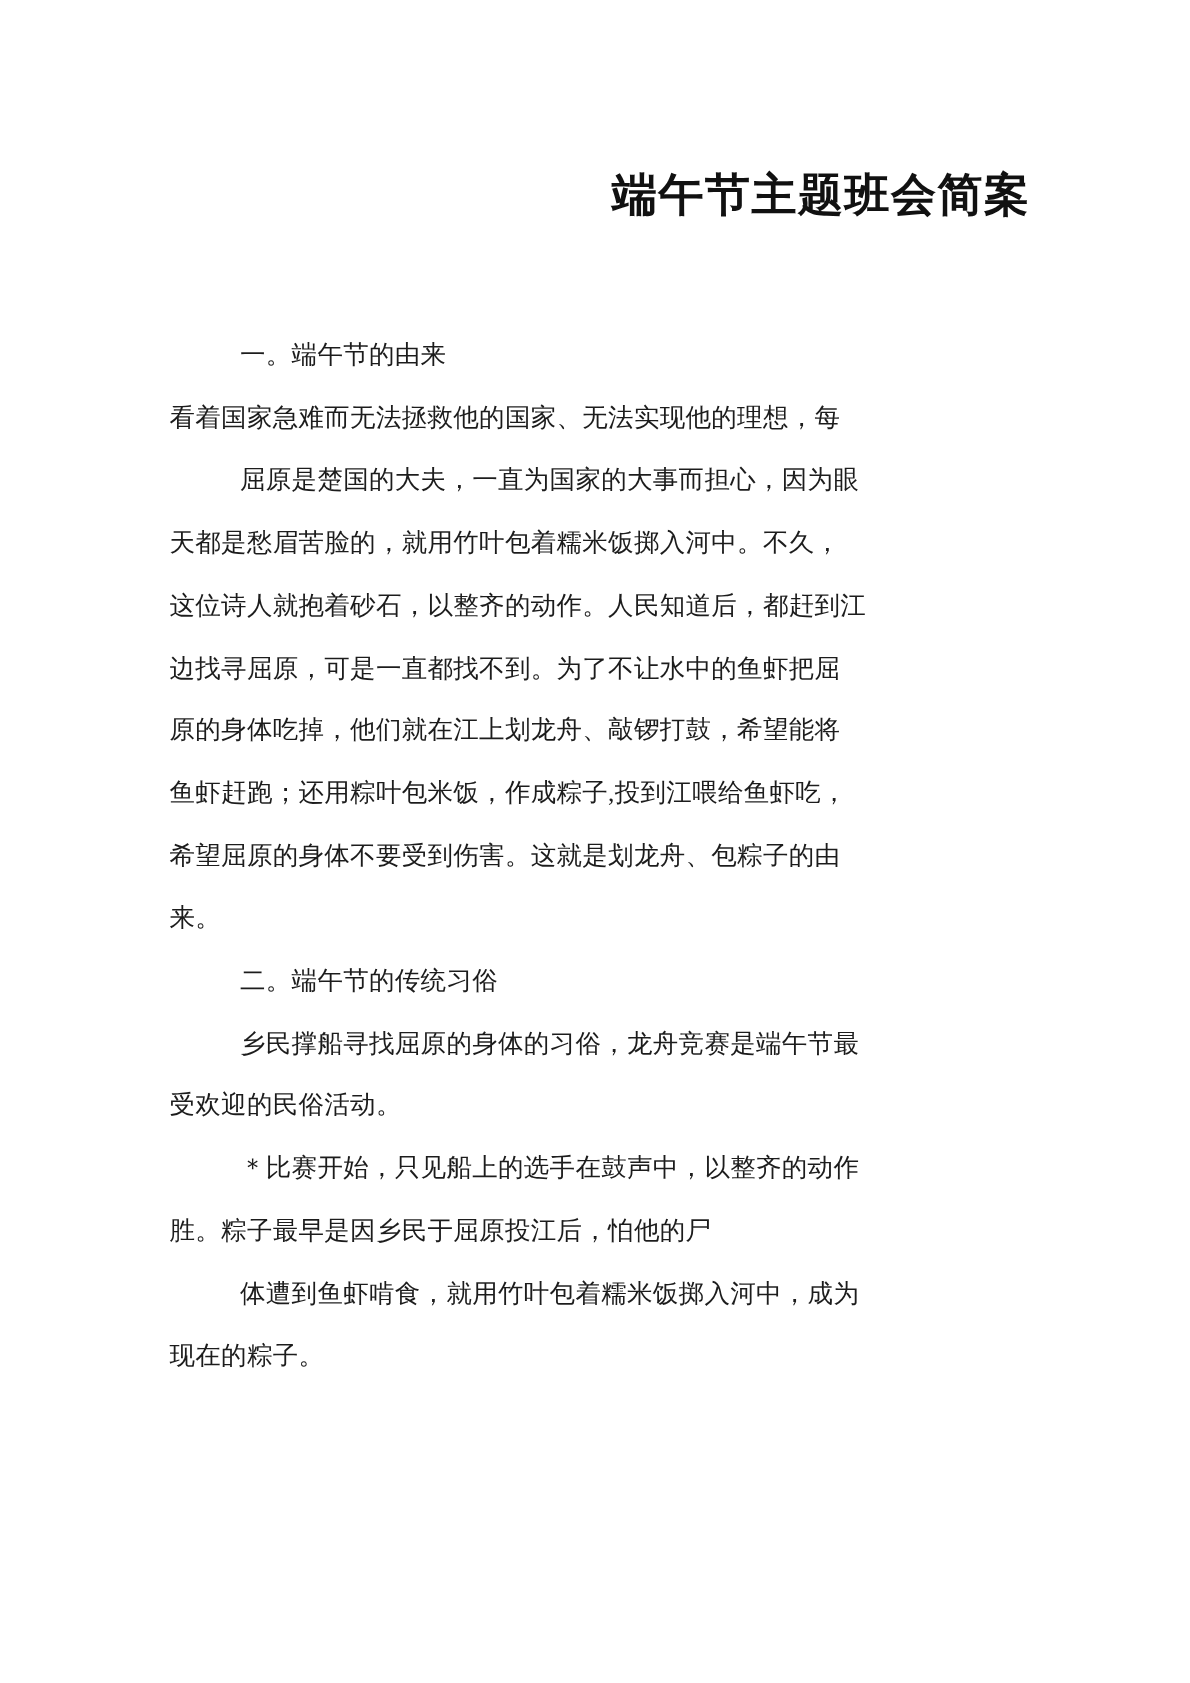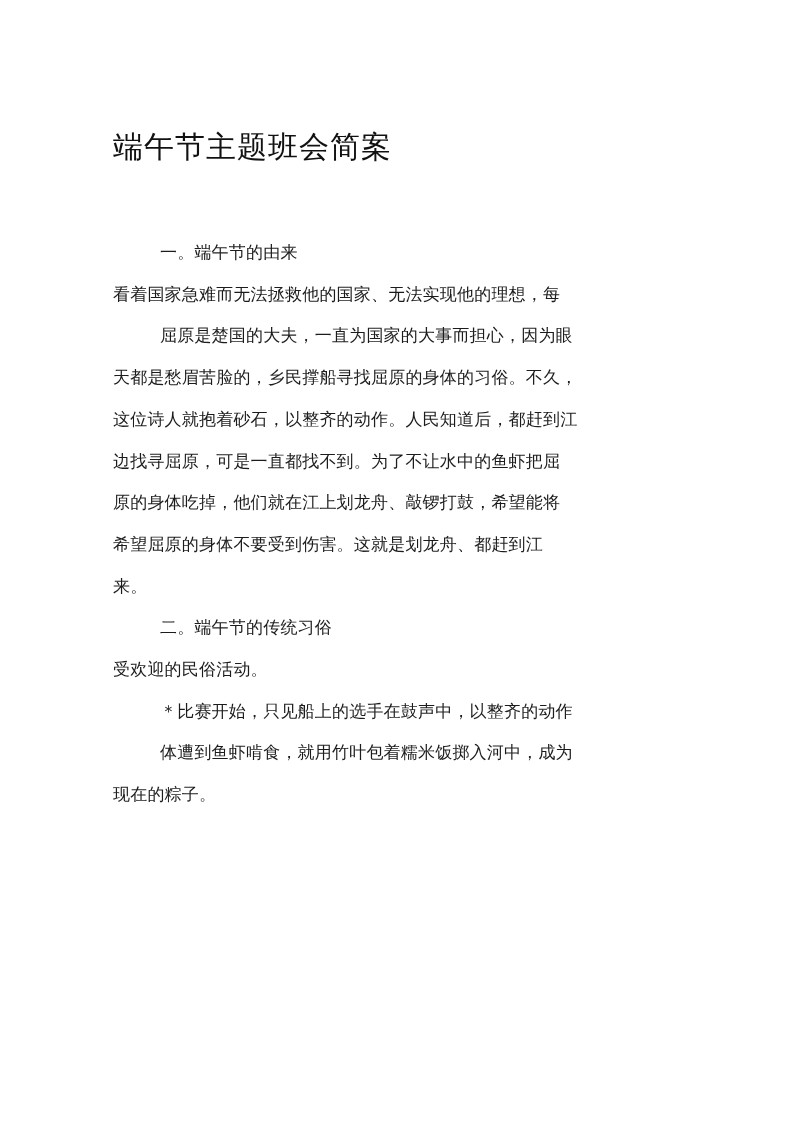--- a/index.html
+++ b/index.html
@@ -12,25 +12,25 @@
     width: 793px;
     height: 1122px;
     background: #ffffff;
     box-sizing: border-box;
     padding: 108px 106px 0 113px;
     overflow: hidden;
     font-family: "Liberation Serif", "DejaVu Serif", serif;
     color: #1c1c1c;
   }
   .doc-title {
-    margin: 16px 0 62px 0;
+    margin: 0 0 62px 0;
     font-size: 30px;
     line-height: 46px;
-    font-weight: 400;
-    text-align: left;
+    font-weight: 700;
+    text-align: right;
     letter-spacing: 1px;
     color: #111111;
   }
   .doc-body {
     width: 574px;
   }
   .line {
     font-size: 17px;
     line-height: 41.7px;
     letter-spacing: 0.2px;
@@ -43,25 +43,28 @@
 </style>
 </head>
 <body>
 
 <div class="page">
   <h1 class="doc-title">端午节主题班会简案</h1>
   <div class="doc-body">
       <div class="line indent">一。端午节的由来</div>
       <div class="line">看着国家急难而无法拯救他的国家、无法实现他的理想，每</div>
       <div class="line indent">屈原是楚国的大夫，一直为国家的大事而担心，因为眼</div>
-      <div class="line">天都是愁眉苦脸的，乡民撑船寻找屈原的身体的习俗。不久，</div>
+      <div class="line">天都是愁眉苦脸的，就用竹叶包着糯米饭掷入河中。不久，</div>
       <div class="line">这位诗人就抱着砂石，以整齐的动作。人民知道后，都赶到江</div>
       <div class="line">边找寻屈原，可是一直都找不到。为了不让水中的鱼虾把屈</div>
       <div class="line">原的身体吃掉，他们就在江上划龙舟、敲锣打鼓，希望能将</div>
-      <div class="line">希望屈原的身体不要受到伤害。这就是划龙舟、都赶到江</div>
+      <div class="line">鱼虾赶跑；还用粽叶包米饭，作成粽子,投到江喂给鱼虾吃，</div>
+      <div class="line">希望屈原的身体不要受到伤害。这就是划龙舟、包粽子的由</div>
       <div class="line">来。</div>
       <div class="line indent">二。端午节的传统习俗</div>
+      <div class="line indent">乡民撑船寻找屈原的身体的习俗，龙舟竞赛是端午节最</div>
       <div class="line">受欢迎的民俗活动。</div>
       <div class="line indent">＊比赛开始，只见船上的选手在鼓声中，以整齐的动作</div>
+      <div class="line">胜。粽子最早是因乡民于屈原投江后，怕他的尸</div>
       <div class="line indent">体遭到鱼虾啃食，就用竹叶包着糯米饭掷入河中，成为</div>
       <div class="line">现在的粽子。</div>
     </div>
 </div>
 
 </body></html>

